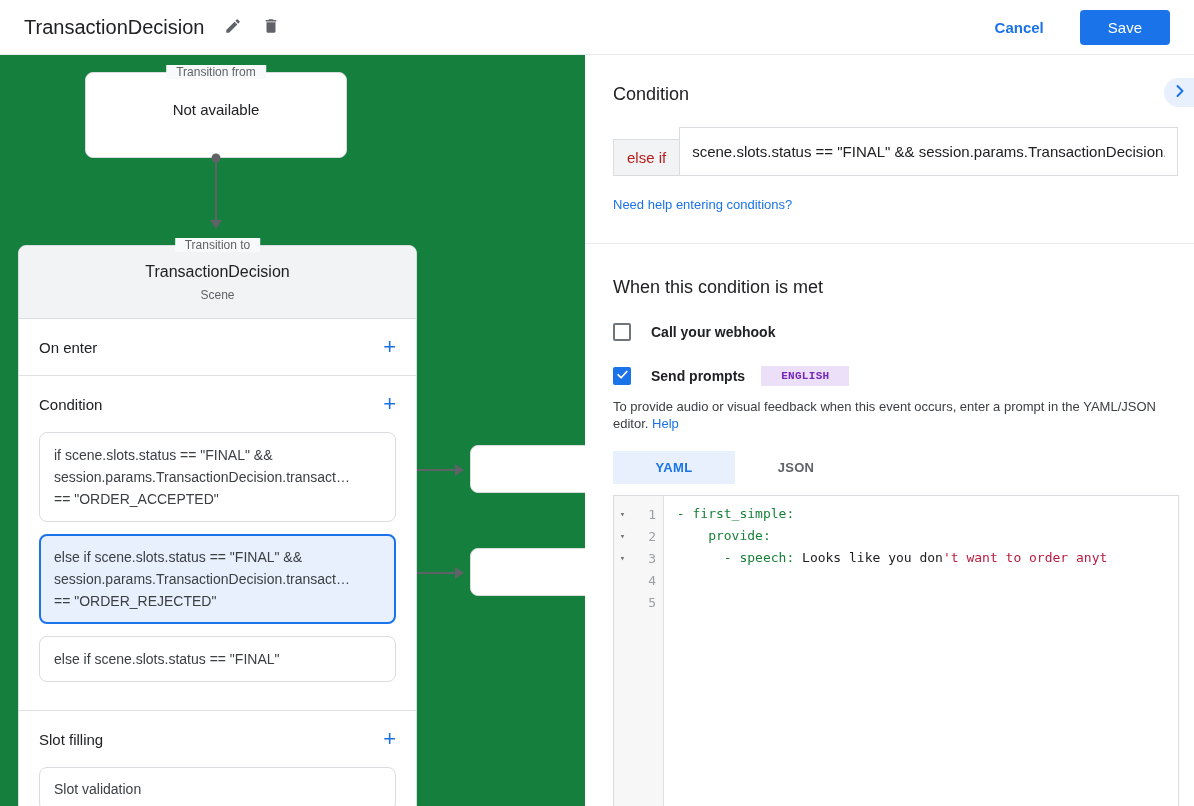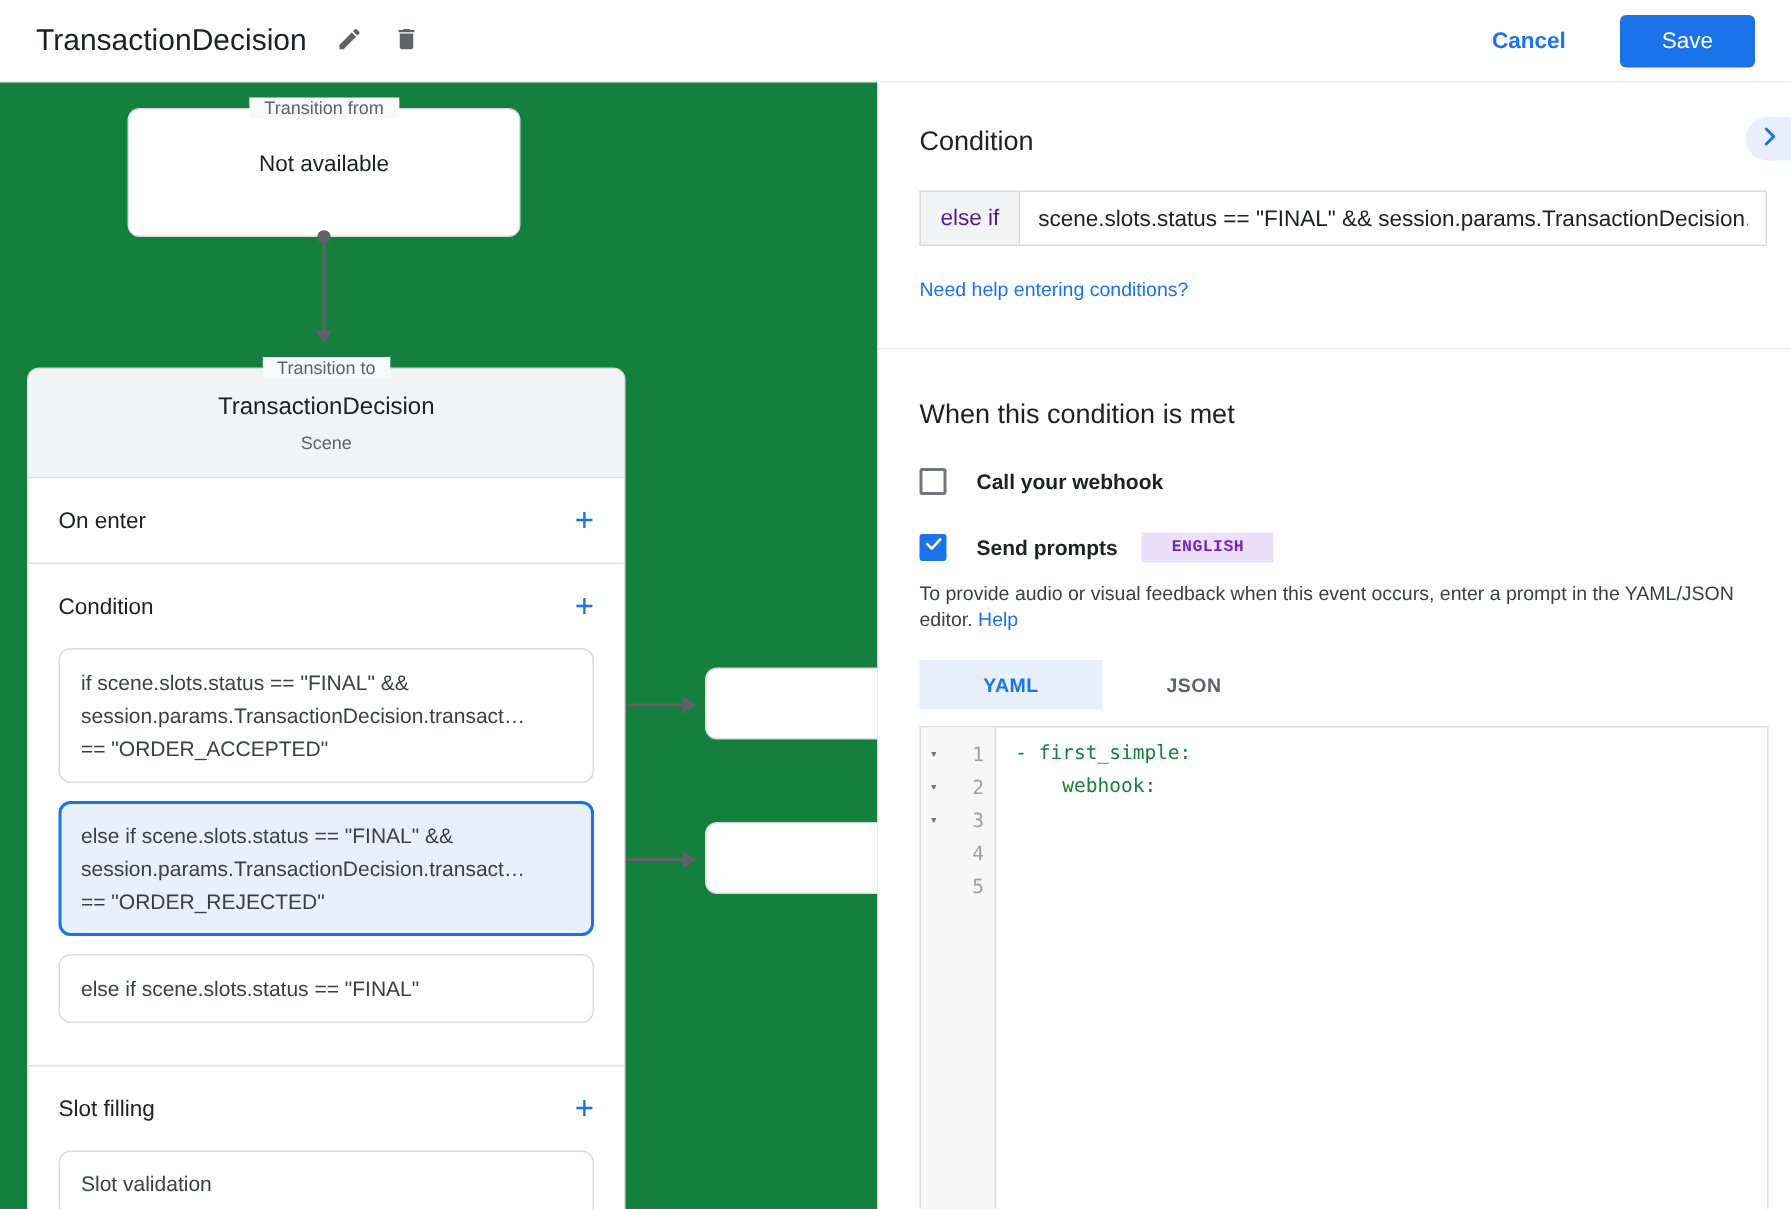--- a/index.html
+++ b/index.html
@@ -62,21 +62,21 @@
 
   
   .p-sec1 { padding:0 0 30px 28px; border-bottom:1px solid #e8eaed; position:relative; }
   .p-heading { font-size:18px; font-weight:400; color:#202124; }
   .cond-heading { padding-top:29px; }
   .expand-btn { position:absolute; top:23px; right:0; width:30px; height:29px;
     background:#e8f0fe; border:none; border-radius:15px 0 0 15px; cursor:pointer;
     display:flex; align-items:center; justify-content:flex-end; padding-right:4px; }
   .cond-input-row { display:flex; margin-top:22px; margin-right:16px; }
   .cond-op { background:#f1f3f4; border:1px solid #dadce0; border-right:none;
-    font-size:15px; color:#4c1d95; padding:9px 13px; white-space:nowrap; cursor:pointer; }
+    font-size:15px; color:#b91c1c; padding:9px 13px; white-space:nowrap; cursor:pointer;margin-top:12px; }
   .cond-input { flex:1; border:1px solid #dadce0; font-size:15px; color:#202124;
     padding:9px 12px; outline:none; font-family:inherit; white-space:nowrap; overflow:hidden; }
   .help-link { display:inline-block; margin-top:21px; font-size:13px; color:#1a73e8;
     text-decoration:none; cursor:pointer; }
 
   .p-sec2 { padding-left:28px; }
   .met-heading { padding-top:33px; }
   .chk-row { display:flex; align-items:center; margin-top:25px; }
   .chk-box { width:18px; height:18px; border:2px solid #70757a; border-radius:2px;
     background:#fff; cursor:pointer; flex:none; }
@@ -271,19 +271,20 @@
               <span class="fold"></span>
               <span class="lnum">4</span>
             </div>
           <div class="gutter-row">
               <span class="fold"></span>
               <span class="lnum">5</span>
             </div>
         </div>
         <div class="code">
           <div class="code-line"><span class="tok-key"> - first_simple:</span></div>
-          <div class="code-line"><span class="tok-key">     webhook:</span></div>
+          <div class="code-line"><span class="tok-key">     provide:</span></div>
+          <div class="code-line"><span class="tok-key">       - speech: </span><span class="tok-plain">Looks like you don</span><span class="tok-string">'t want to order anyt</span></div>
           <div class="code-line"></div>
         </div>
       </div>
     </div>
   </div>
 </div>
 
 </body></html>

